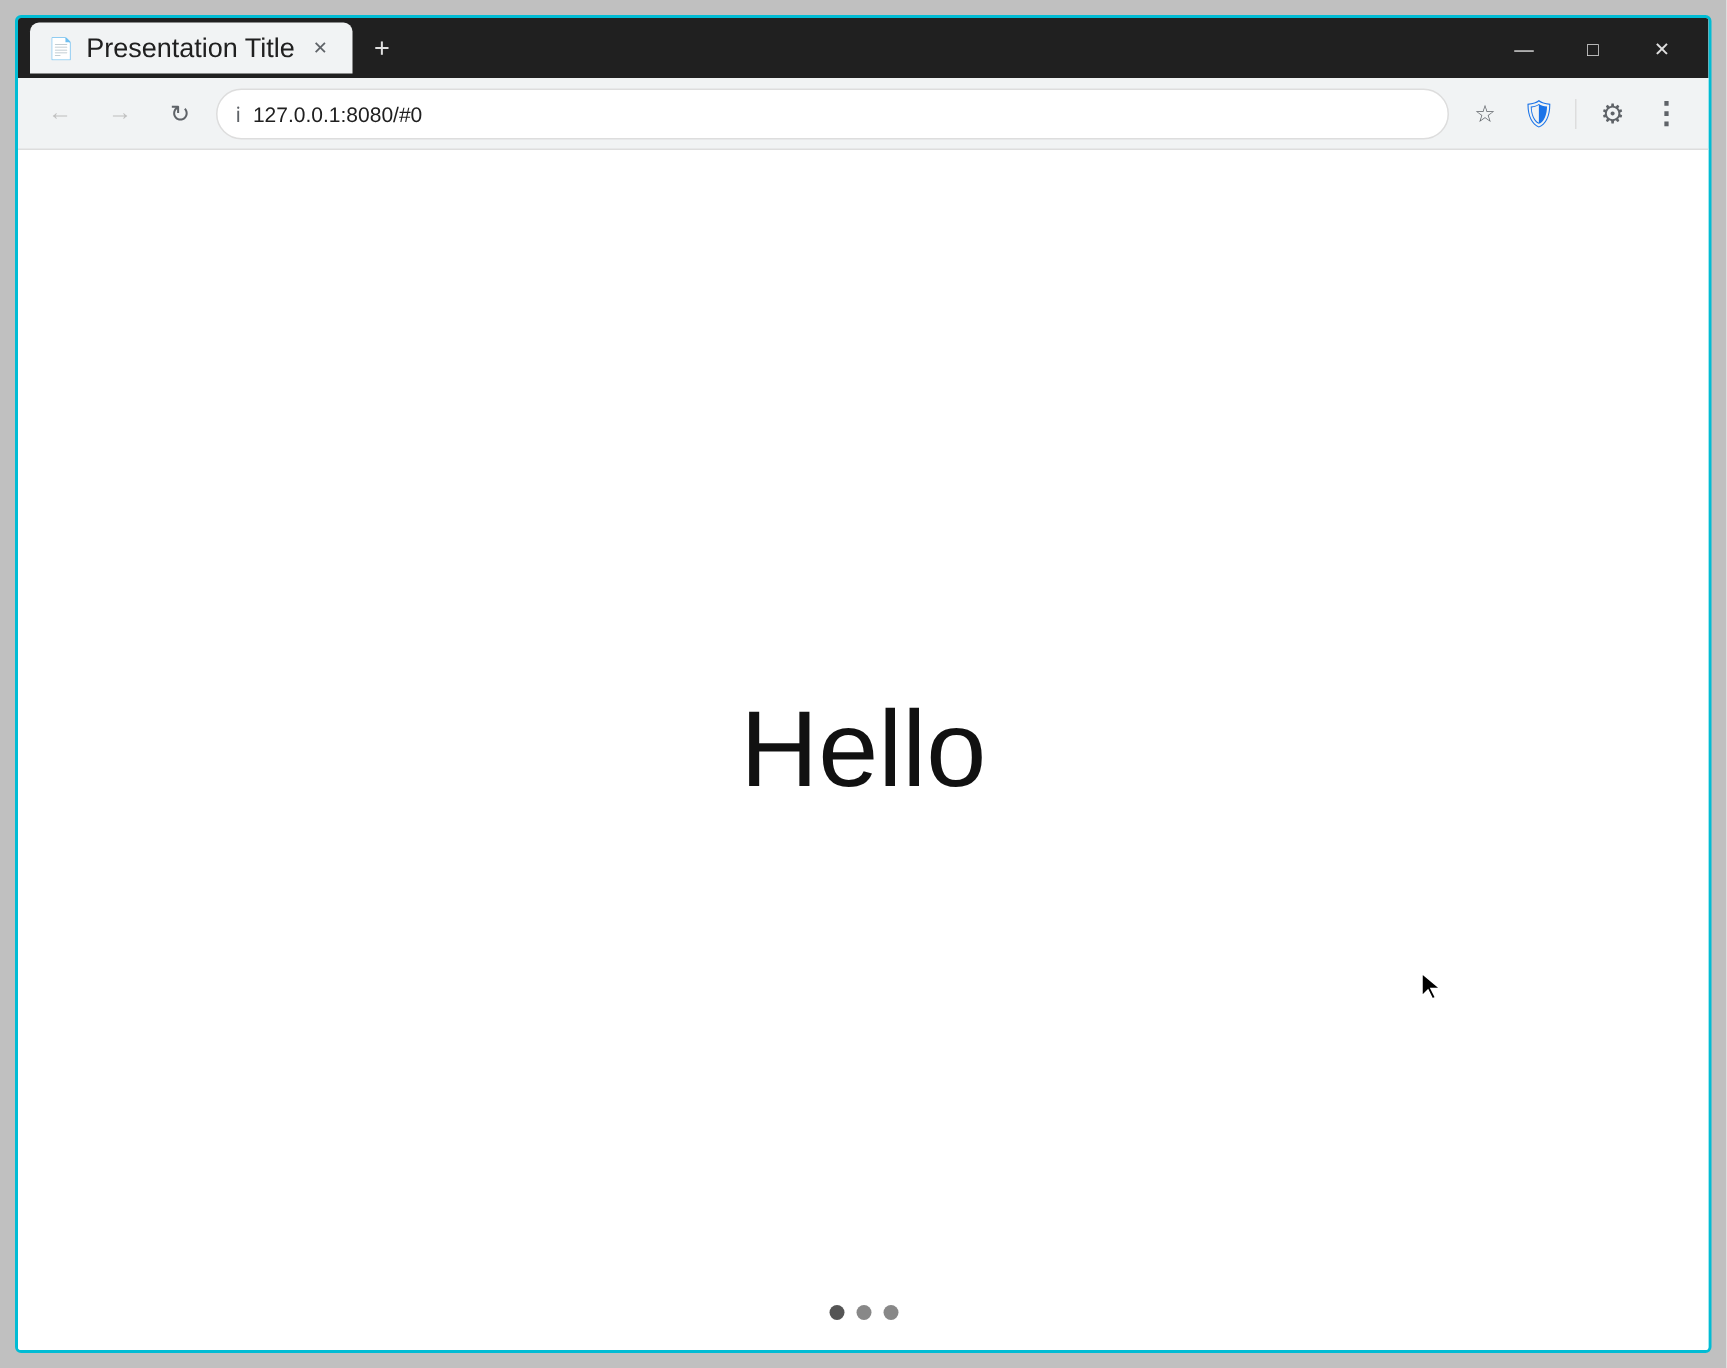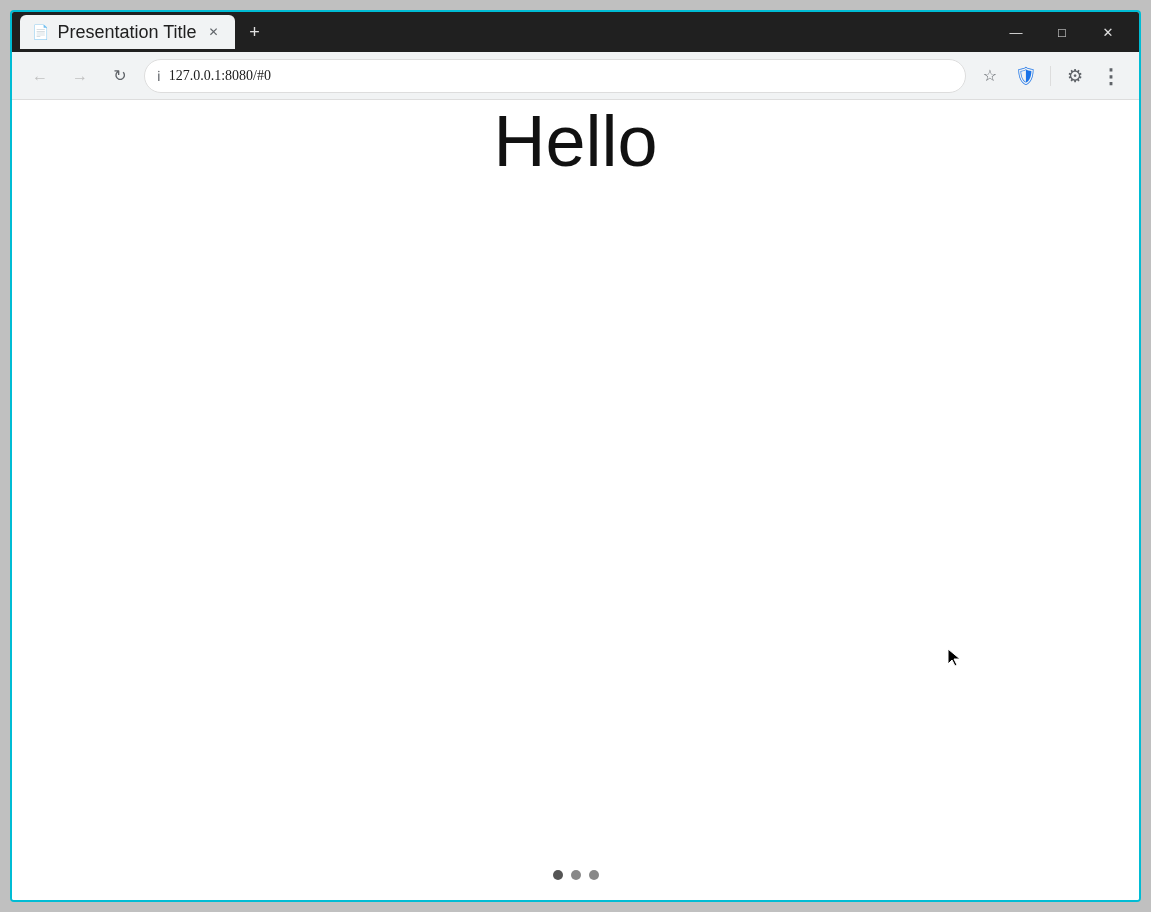--- a/index.html
+++ b/index.html
@@ -178,21 +178,20 @@
       flex-shrink: 0;
     }
 
     .address-input {
       flex: 1;
       border: none;
       outline: none;
       font-size: 14px;
       color: #202020;
       background: transparent;
-      font-family: Liberation Serif, serif;
     }
 
     .nav-actions {
       display: flex;
       align-items: center;
       gap: 4px;
     }
 
     .nav-action-btn {
       width: 32px;
@@ -220,20 +219,21 @@
       display: flex;
       flex-direction: column;
       align-items: center;
       justify-content: center;
       position: relative;
       overflow: hidden;
     }
 
     .slide-content {
       display: flex;
+      align-items: center;
       justify-content: center;
       width: 100%;
       height: 100%;
     }
 
     .hello-text {
       font-size: 72px;
       font-weight: 400;
       color: #111;
       font-family: Arial, sans-serif;

